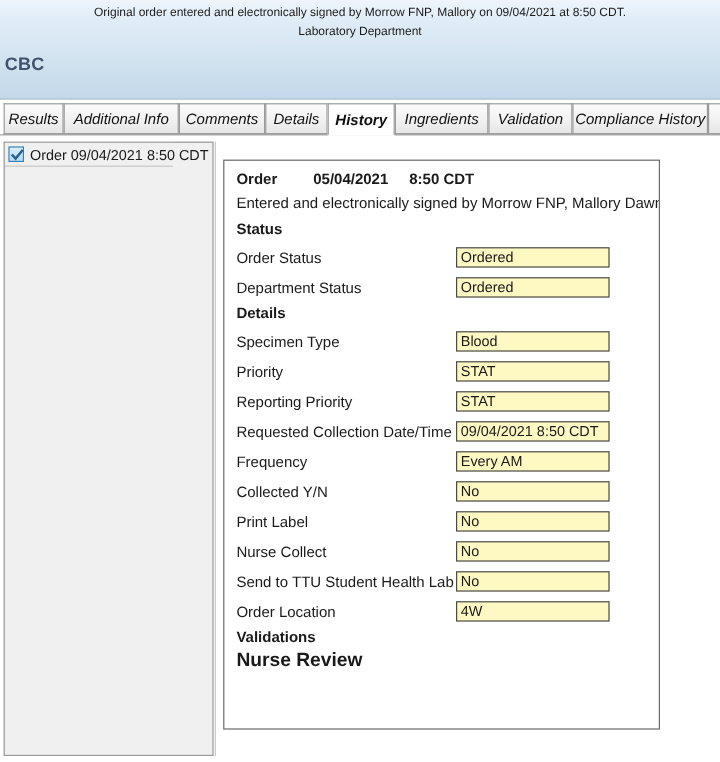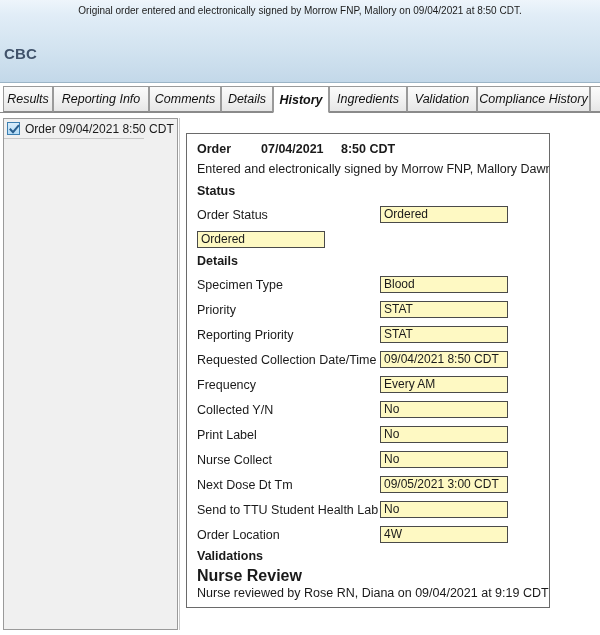--- a/index.html
+++ b/index.html
@@ -219,27 +219,28 @@
     font-size: 12.5px;
     white-space: nowrap;
   }
 </style>
 </head>
 <body>
 
 <div id="header">
   <div id="header-lines">
     <div class="hdr-line">Original order entered and electronically signed by Morrow FNP, Mallory on 09/04/2021 at 8:50 CDT.</div>
+    <div class="hdr-line">Laboratory Department</div>
   </div>
   <div id="header-title">CBC</div>
 </div>
 
 <div id="tabbar">
     <div class="tab" style="left: 3px; width: 50px;">Results</div>
-    <div class="tab" style="left: 53px; width: 96px;">Reporting Info</div>
+    <div class="tab" style="left: 53px; width: 96px;">Additional Info</div>
     <div class="tab" style="left: 149px; width: 72px;">Comments</div>
     <div class="tab" style="left: 221px; width: 52px;">Details</div>
     <div class="tab active" style="left: 273px; width: 56px;">History</div>
     <div class="tab" style="left: 407px; width: 70px;">Validation</div>
     <div class="tab" style="left: 329px; width: 78px;">Ingredients</div>
     <div class="tab" style="left: 477px; width: 113px;">Compliance History</div>
     <div class="tab" style="left: 590px; width: 30px;">P</div>
   </div>
 
 <div id="content">
@@ -255,33 +256,34 @@
     </div>
   </div>
 
   <div id="splitter"></div>
 
   <div id="detail-panel">
     <div class="dp-inner">
 
       <div class="order-head">
         <span class="oh-word">Order</span>
-        <span class="oh-date">07/04/2021</span>
+        <span class="oh-date">05/04/2021</span>
         <span class="oh-time">8:50 CDT</span>
       </div>
 
       <div class="signed-line">Entered and electronically signed by Morrow FNP, Mallory Dawn.</div>
 
       <div class="section-head">Status</div>
       <div id="status-fields">
           <div class="field-row">
             <div class="field-label">Order Status</div>
             <div class="field-value">Ordered</div>
           </div>
           <div class="field-row">
+            <div class="field-label">Department Status</div>
             <div class="field-value">Ordered</div>
           </div>
         </div>
 
       <div class="section-head">Details</div>
       <div id="detail-fields">
           <div class="field-row">
             <div class="field-label">Specimen Type</div>
             <div class="field-value">Blood</div>
           </div>
@@ -307,33 +309,28 @@
           </div>
           <div class="field-row">
             <div class="field-label">Print Label</div>
             <div class="field-value">No</div>
           </div>
           <div class="field-row">
             <div class="field-label">Nurse Collect</div>
             <div class="field-value">No</div>
           </div>
           <div class="field-row">
-            <div class="field-label">Next Dose Dt Tm</div>
-            <div class="field-value">09/05/2021 3:00 CDT</div>
-          </div>
-          <div class="field-row">
             <div class="field-label">Send to TTU Student Health Lab</div>
             <div class="field-value">No</div>
           </div>
           <div class="field-row">
             <div class="field-label">Order Location</div>
             <div class="field-value">4W</div>
           </div>
         </div>
 
       <div class="section-head">Validations</div>
       <div class="validation-sub">Nurse Review</div>
-      <div class="validation-text">Nurse reviewed by Rose RN, Diana on 09/04/2021 at 9:19 CDT</div>
 
     </div>
   </div>
 
 </div>
 
 </body></html>

